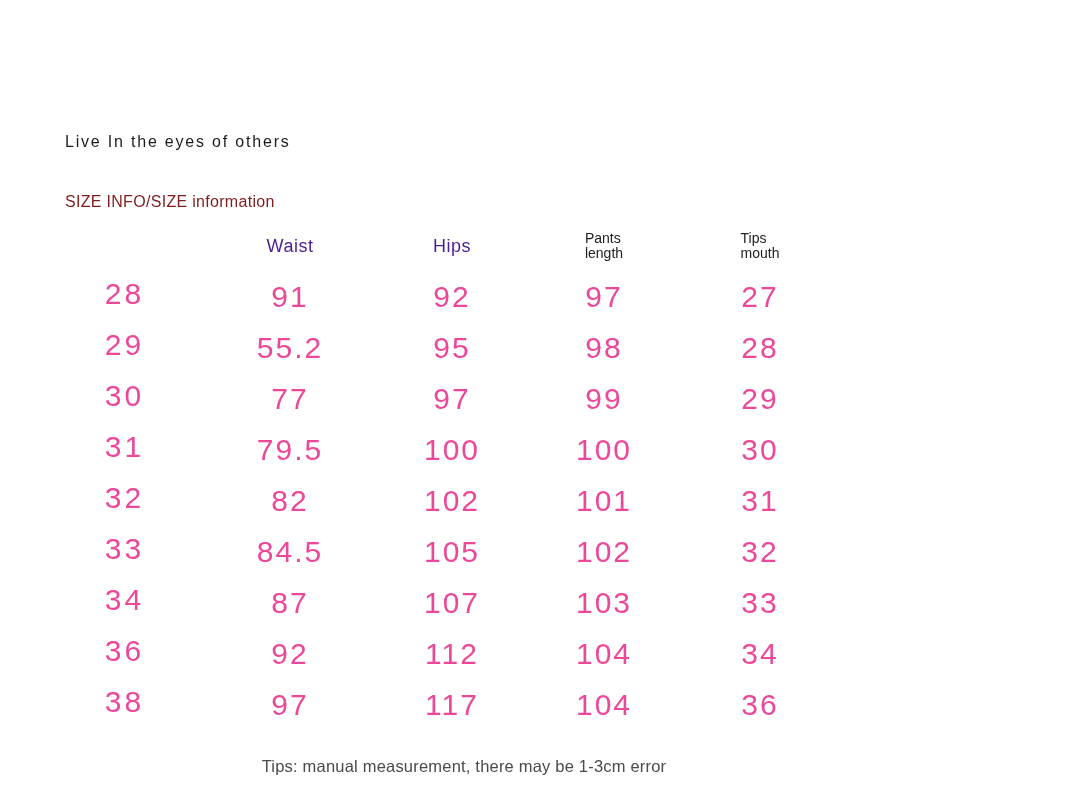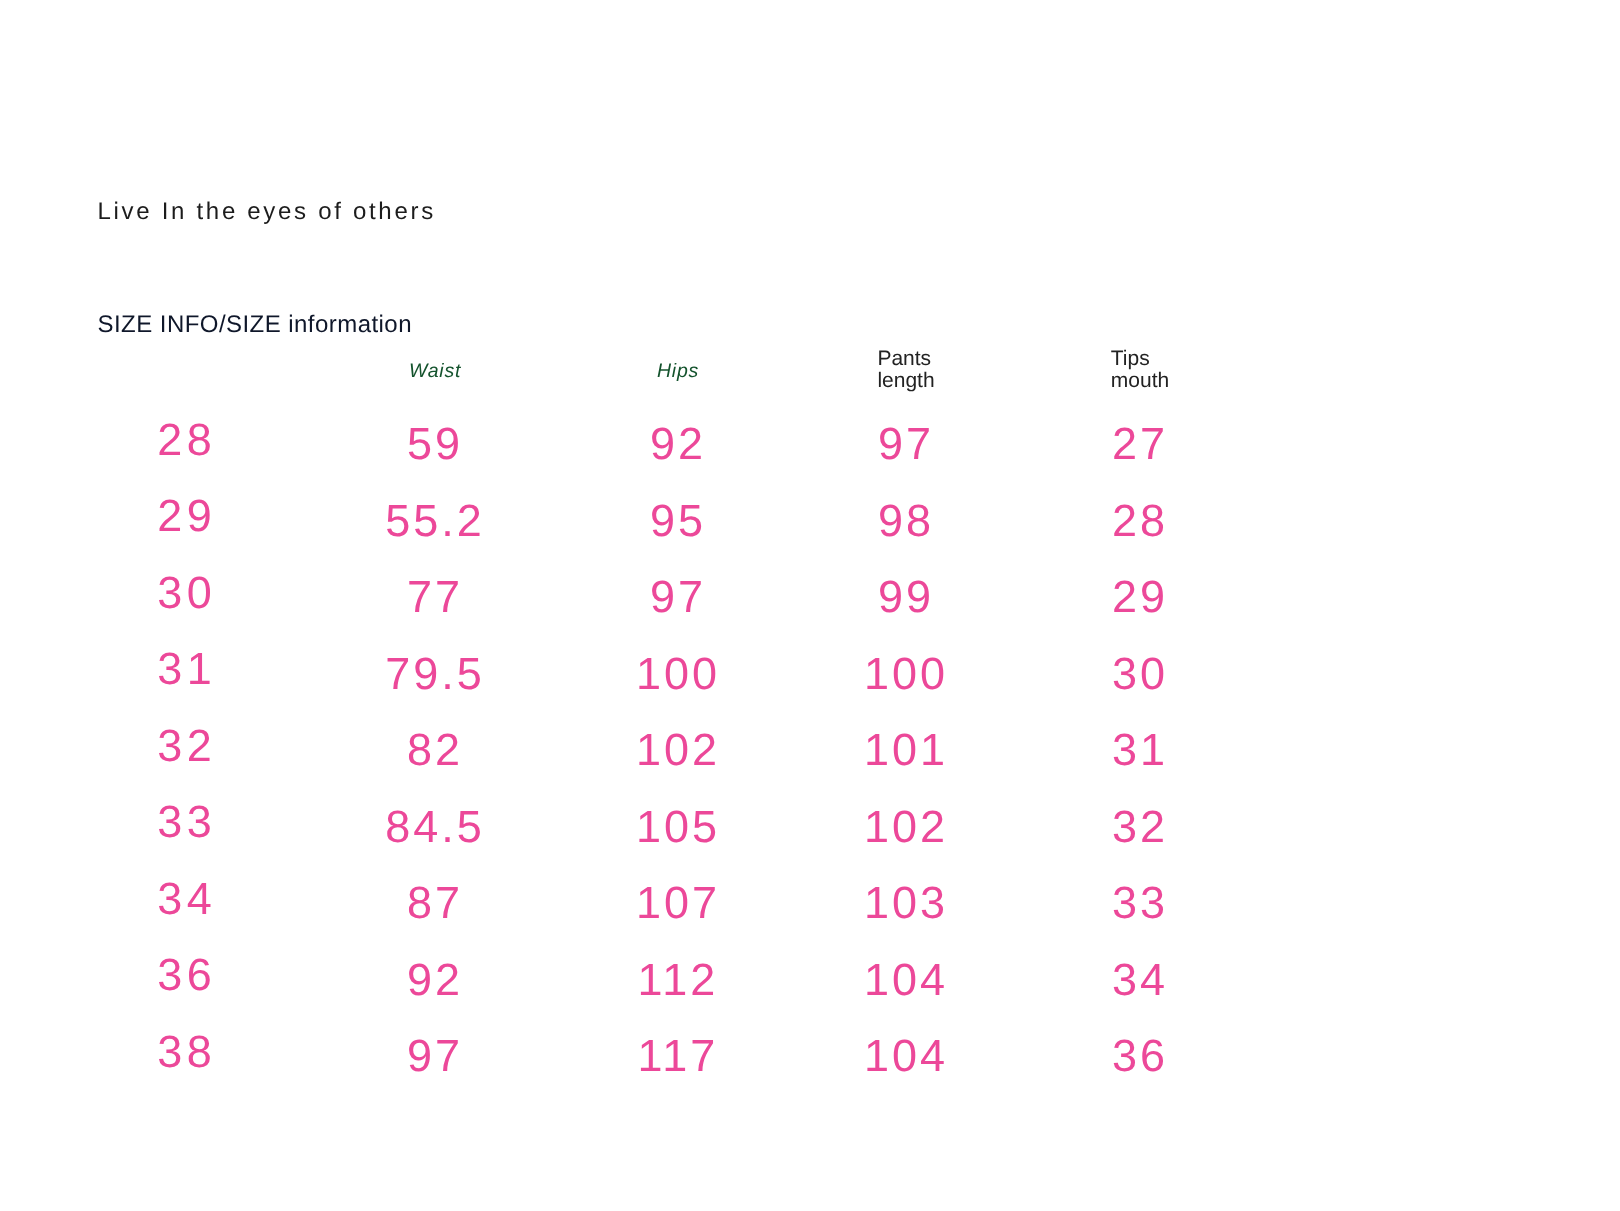--- a/index.html
+++ b/index.html
@@ -22,48 +22,47 @@
     top: 72px;
     font-size: 16px;
     letter-spacing: 1.8px;
     line-height: 28px;
     color: #1c1c1c;
     white-space: pre;
   }
   .section-title {
     position: absolute;
     left: 65px;
-    top: 208px;
+    top: 193px;
     font-size: 16px;
     letter-spacing: 0.3px;
-    color: #0f172a;
+    color: #7f1d1d;
   }
   table.size-table {
     position: absolute;
     left: 45px;
     top: 221px;
     width: 795px;
     border-collapse: collapse;
     table-layout: fixed;
   }
   table.size-table th,
   table.size-table td {
     padding: 0;
     border: none;
     text-align: center;
     vertical-align: middle;
     font-weight: normal;
   }
   table.size-table thead tr { height: 50px; }
   table.size-table tbody tr { height: 51px; }
   th.large {
-    font-size: 13px;
+    font-size: 18px;
     letter-spacing: 0.5px;
-    color: #14532d;
-    font-style: italic;
+    color: #4c1d95;
   }
   th.small {
     font-size: 14px;
     color: #222222;
   }
   th .hlines {
     display: inline-block;
     text-align: left;
     line-height: 15px;
   }
@@ -112,21 +111,21 @@
           <th class="large"><span class="hlines"><div></div></span></th>
           <th class="large"><span class="hlines"><div>Waist</div></span></th>
           <th class="large"><span class="hlines"><div>Hips</div></span></th>
           <th class="small"><span class="hlines"><div>Pants</div><div>length</div></span></th>
           <th class="small"><span class="hlines"><div>Tips</div><div>mouth</div></span></th>
         </tr>
     </thead>
     <tbody id="size-body">
         <tr>
           <td class="size-col">28</td>
-          <td>59</td>
+          <td>91</td>
           <td>92</td>
           <td>97</td>
           <td>27</td>
         </tr>
         <tr>
           <td class="size-col">29</td>
           <td>55.2</td>
           <td>95</td>
           <td>98</td>
           <td>28</td>
@@ -176,14 +175,15 @@
         <tr>
           <td class="size-col">38</td>
           <td>97</td>
           <td>117</td>
           <td>104</td>
           <td>36</td>
         </tr>
       </tbody>
   </table>
 
+  <div class="tips">Tips: manual measurement, there may be 1-3cm error</div>
 
 </div>
 
 </body></html>

